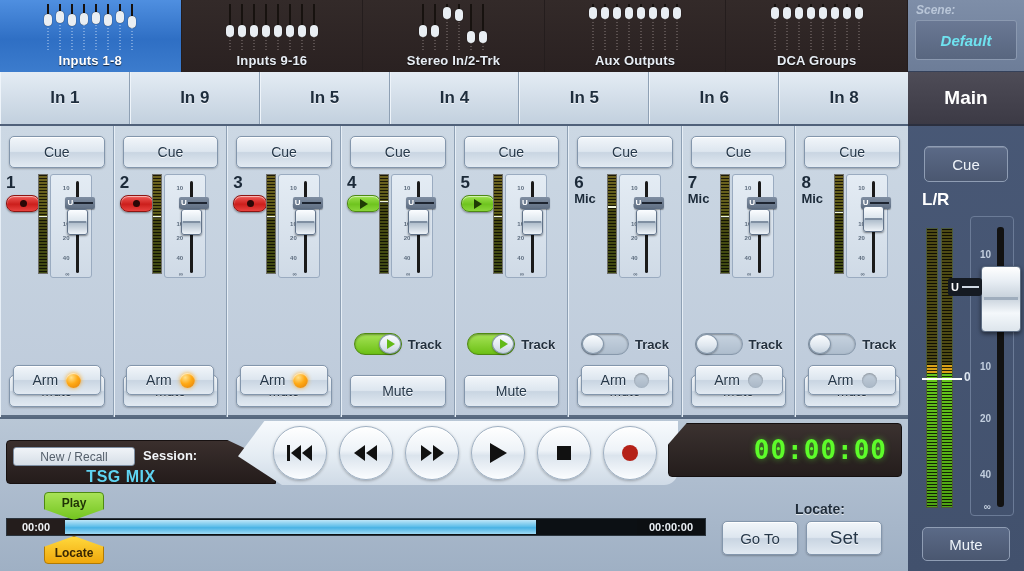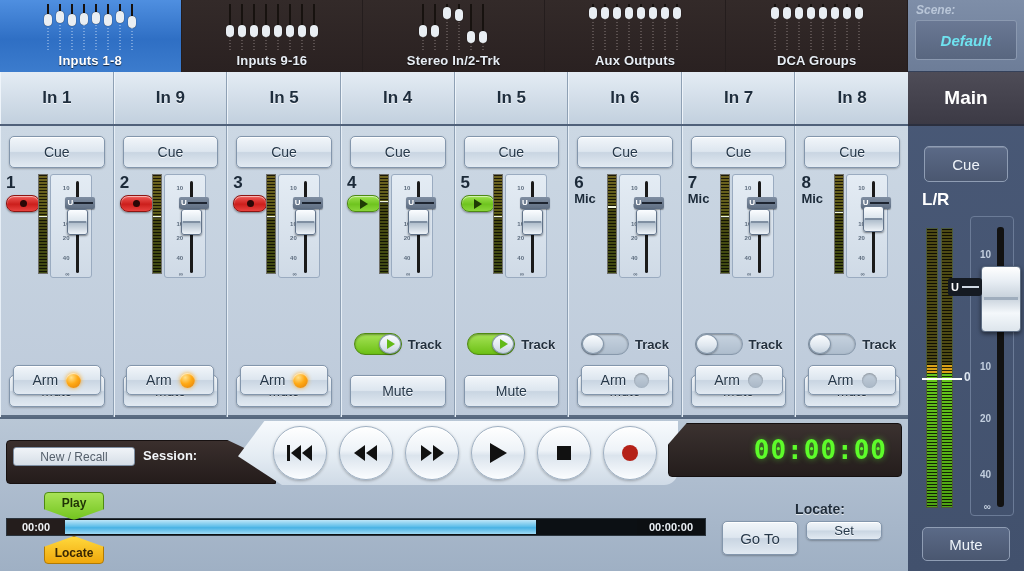--- a/index.html
+++ b/index.html
@@ -293,21 +293,21 @@
     border:1px solid #b07a05; border-radius:4px;
     clip-path:polygon(50% 0,100% 38%,100% 100%,0 100%,0 38%);
     display:flex; align-items:flex-end; justify-content:center; padding-bottom:3px;
     font-size:12px; font-weight:bold; color:#3a2703;
   }
   #locatelabel {
     position:absolute; left:740px; top:82px; width:160px; text-align:center;
     font-size:14px; font-weight:bold; color:#1f2c3a; text-shadow:0 1px 0 rgba(255,255,255,.7);
   }
   #goto-btn { position:absolute; left:722px; top:102px; width:76px; height:34px; font-size:15px; }
-  #set-btn  { position:absolute; left:806px; top:102px; width:76px; height:19px; font-size:13px; }
+  #set-btn  { position:absolute; left:806px; top:102px; width:76px; height:34px; font-size:19px; }
 
   
   #right {
     width:116px; height:571px; position:relative;
     background:linear-gradient(180deg,#4a5a78 0%, #42516d 100%);
   }
   #scenezone {
     position:absolute; top:0; left:0; width:116px; height:72px;
     background:linear-gradient(180deg,#7e8ea8 0%,#6d7d98 100%);
     border-bottom:1px solid #35415a;
@@ -606,21 +606,20 @@
         </div>
       </div>
 
     <div id="chanheads">
         <div class="chanhead">In 1</div>
         <div class="chanhead">In 9</div>
         <div class="chanhead">In 5</div>
         <div class="chanhead">In 4</div>
         <div class="chanhead">In 5</div>
         <div class="chanhead">In 6</div>
-        <div class="chanhead">In 7</div>
         <div class="chanhead">In 8</div>
       </div>
 
     <div id="strips">
         <div class="strip">
           <div class="btn3d cue-btn">Cue</div>
           <div class="midrow">
             <div class="numcol">
               <div class="chnum">1</div>
               <div class="srcpill rec">
@@ -960,20 +959,21 @@
             <span class="led off"></span>
           </div>
         </div>
       </div>
 
     <div id="transport">
 
       <div id="sessionbox">
         <div id="newrecall">New / Recall</div>
         <div id="sesslabel">Session:</div>
+        <div id="sessname">TSG MIX</div>
       </div>
 
       <div id="transbar">
         <div class="tbtn">
           <svg width="26" height="18" viewBox="0 0 26 18">
             <rect x="0" y="1" width="3" height="16" fill="#111"></rect>
             <polygon points="14,1 14,17 4,9" fill="#111"></polygon>
             <polygon points="25,1 25,17 15,9" fill="#111"></polygon>
           </svg>
         </div>

